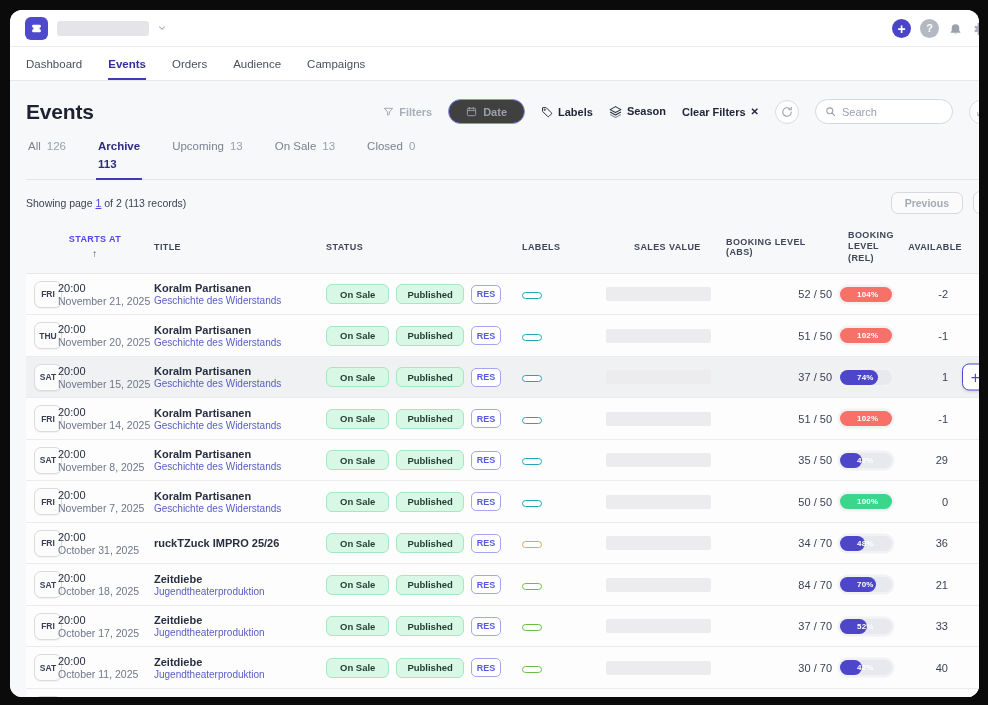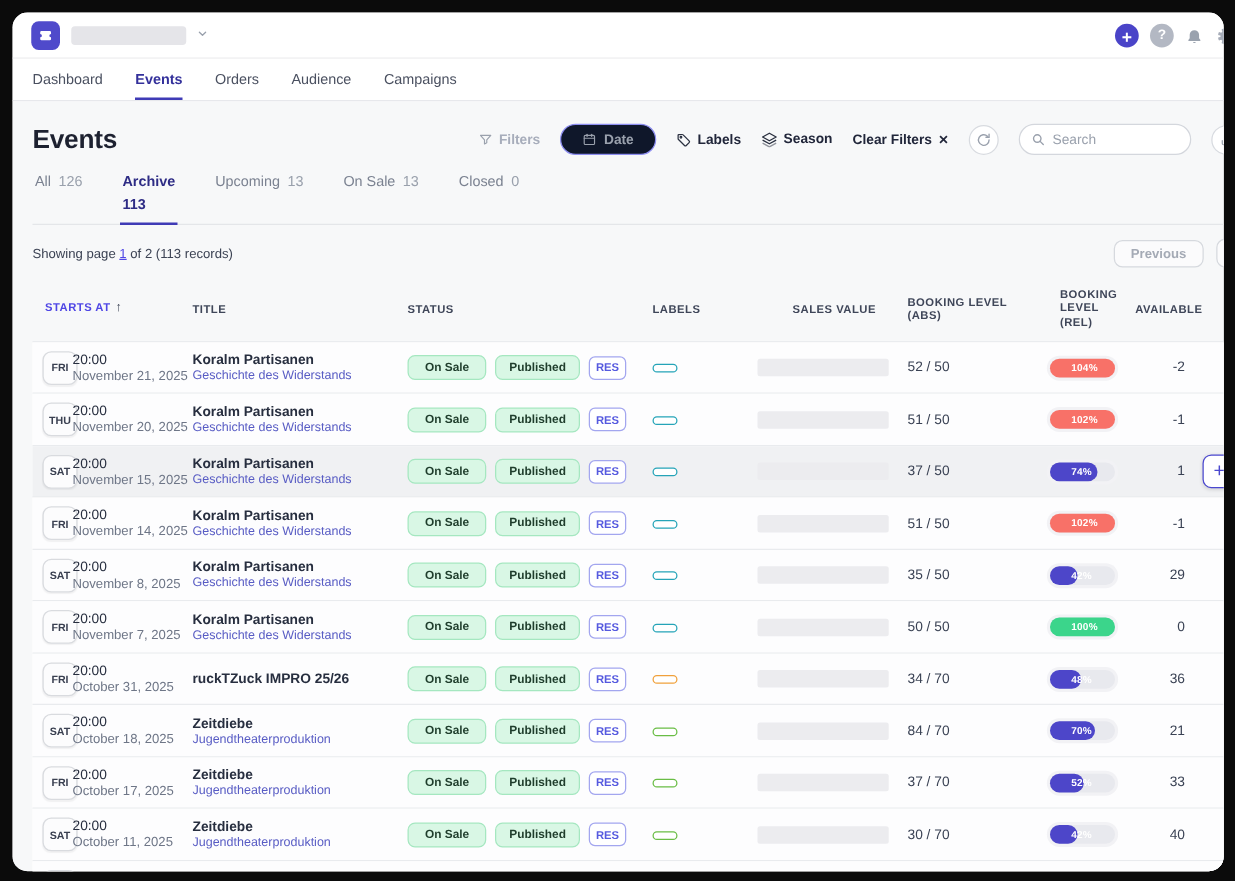--- a/index.html
+++ b/index.html
@@ -23,21 +23,21 @@
   .mainnav .nav-item { display:flex; align-items:center; font-size:11.5px; color:#4a5060; cursor:pointer; border-bottom:2.5px solid transparent; padding-top:2px; }
   .mainnav .nav-item.active { color:#33309b; font-weight:700; border-bottom-color:#3f3bb6; }
 
   
   .page { background:#f7f8f9; height:calc(100% - 71px); padding-left:16px; position:relative; }
   .title-row { display:flex; align-items:center; justify-content:space-between; padding-top:18px; }
   .page-title { font-size:21px; font-weight:800; color:#1d2130; letter-spacing:-.2px; }
   .toolbar { display:flex; align-items:center; gap:16px; }
   .tool-text { display:flex; gap:5px; font-size:11px; font-weight:600; color:#21263a; cursor:pointer; white-space:nowrap; }
   .tool-muted { color:#a7adbb; }
-  .date-pill { display:flex; align-items:center; gap:6px; height:25px; padding:0 17px; border:1.5px solid #8d8ef0; border-radius:13px; color:#9aa1ad; font-size:11px; font-weight:600; background:#0f172a; cursor:pointer; white-space:nowrap; }
+  .date-pill { display:flex; align-items:center; gap:6px; height:25px; padding:0 17px; border:1.5px solid #8d8ef0; border-radius:13px; color:#9aa1ad; font-size:11px; font-weight:600; background:#404040; cursor:pointer; white-space:nowrap; }
   .icon-grey { color:#9aa1ad; display:flex; }
   .icon-dark { color:#2a3040; display:flex; }
   .round-tool { width:24px; height:24px; border:1px solid #d8dbe0; border-radius:50%; background:#fff; display:flex; align-items:center; justify-content:center; color:#9aa1ad; cursor:pointer; flex:0 0 auto; }
   .search-box { display:flex; align-items:center; gap:6px; width:138px; height:25px; border:1px solid #d4d7dd; border-radius:13px; background:#fff; padding:0 8px 0 9px; }
   .search-box input { border:none; outline:none; width:100%; font-size:11px; color:#3c4354; background:transparent; font-family:"Liberation Sans",sans-serif; }
   .search-box input::placeholder { color:#9aa1ad; }
   .export-partial { margin-right:-14px; }
 
   
   .tabs-row { display:flex; gap:28px; margin-top:16px; border-bottom:1px solid #e4e6e9; margin-right:0; }
@@ -51,41 +51,41 @@
   .page-info { font-size:10.5px; color:#3c4354; }
   .page-link { color:#4f46e5; text-decoration:underline; cursor:pointer; }
   .pag-buttons { display:flex; gap:10px; align-items:center; margin-right:-38px; }
   .pag-btn { border:1px solid #d6d9de; background:#fbfbfc; color:#a4aab5; border-radius:7px; padding:4px 13px; font-size:10.5px; font-weight:600; font-family:"Liberation Sans",sans-serif; cursor:pointer; }
   .pag-btn.sliver { width:44px; height:23px; }
 
   
   .grid { display:grid; grid-template-columns:32px 96px 172px 196px 84px 120px 108px 64px 64px; align-items:center; }
   .thead { margin-top:6px; padding:10px 0 9px; border-bottom:1px solid #e6e8eb; }
   .th { font-size:9px; font-weight:700; letter-spacing:.4px; color:#3f4659; text-transform:uppercase; }
-  .th-starts { grid-column:1/3; padding-left:10px; color:#4f46e5; display:flex; gap:4px; cursor:pointer; }
+  .th-starts { grid-column:1/3; padding-left:10px; color:#4f46e5; display:flex; gap:4px; align-items:center; cursor:pointer;flex-direction:column; }
   .th-starts .arrow { color:#353c4e; font-size:10px; }
   .th-sales { padding-left:28px; }
   .th-rel { padding-left:14px; width:64px; line-height:1.25; }
   .th-avail { text-align:right; padding-right:0px; }
   .tbody { background:#fdfdfe; }
   .row { padding:0; height:41.5px; border-bottom:1px solid #e9ebee; background:#fdfdfe; position:relative; cursor:pointer; }
   .row.hovered { background:#f0f1f3; }
   .cell-day { padding-left:8px; }
   .day-badge { width:28px; height:27px; border:1px solid #d9dbdf; border-radius:7px; background:#fcfcfd; box-shadow:0 1px 1px rgba(0,0,0,.05); display:flex; align-items:center; justify-content:center; font-size:8.5px; font-weight:700; color:#3a4051; }
   .time { font-size:11px; color:#272e3f; }
   .date { font-size:10.5px; color:#6e7687; margin-top:1px; }
   .ev-title { font-size:11px; font-weight:700; color:#272e3f; }
   .ev-sub { font-size:10px; color:#585cc4; margin-top:1px; cursor:pointer; }
   .status-cell { display:flex; gap:7px; align-items:center; }
   .badge-green { background:#d9f7e5; border:1px solid #a5e7c0; color:#1f3d2c; font-size:9.5px; font-weight:700; border-radius:6px; padding:3.5px 13px; white-space:nowrap; }
   .badge-green.pub { padding:3.5px 10px; }
   .badge-res { background:#fff; border:1px solid #a3a6ef; color:#565adf; font-size:9px; font-weight:700; border-radius:5px; padding:3.5px 5px; }
   .label-badge { display:inline-block; background:#fff; border:1px solid; font-size:9.5px; font-weight:600; border-radius:6px; padding:2.5px 9px; }
   .sales-bar { width:105px; height:14px; background:#ececef; border-radius:2px; }
-  .cell-abs { padding-right:2px; font-size:11px; color:#3a4254; }
+  .cell-abs { text-align:right; padding-right:2px; font-size:11px; color:#3a4254; }
   .rel-pill { width:52px; height:15px; background:#e8e9ee; border-radius:99px; box-shadow:0 0 0 2.5px #f2f2f5; margin-left:6px; position:relative; }
   .rel-fill { height:100%; border-radius:99px; display:flex; align-items:center; padding-left:17px; min-width:14px; }
   .rel-text { color:#fff; font-size:8px; font-weight:700; white-space:nowrap; letter-spacing:.2px; }
   .cell-avail { text-align:right; padding-right:14px; font-size:11px; color:#3a4254; }
   .plus-btn { position:absolute; right:-10px; top:50%; transform:translateY(-50%); width:27px; height:27px; border:1.5px solid #4b48cf; border-radius:7px; background:#fff; color:#4b48cf; font-size:16px; font-weight:400; display:flex; align-items:center; justify-content:center; box-shadow:0 1px 3px rgba(0,0,0,.12); cursor:pointer; }
 </style>
 </head>
 <body>
 
 <div class="window">

